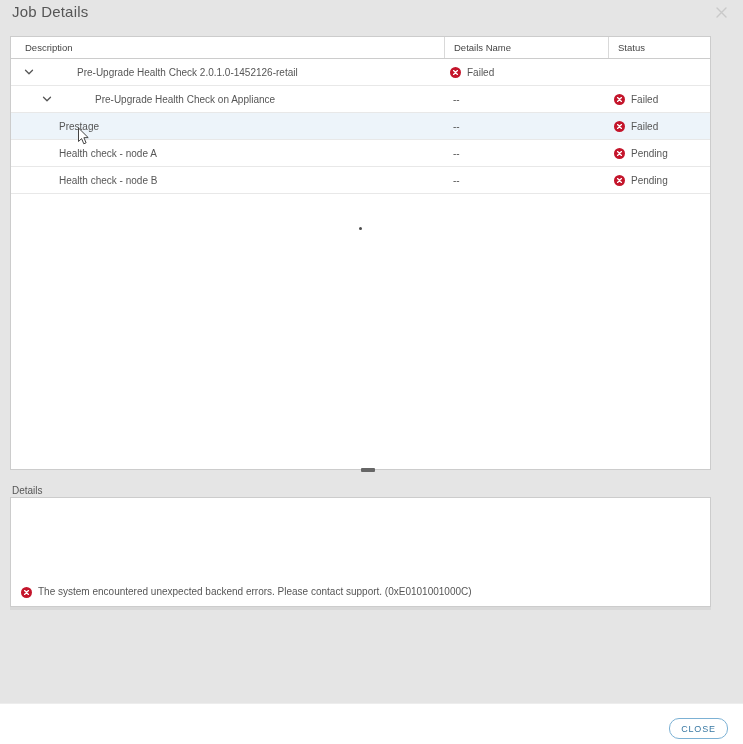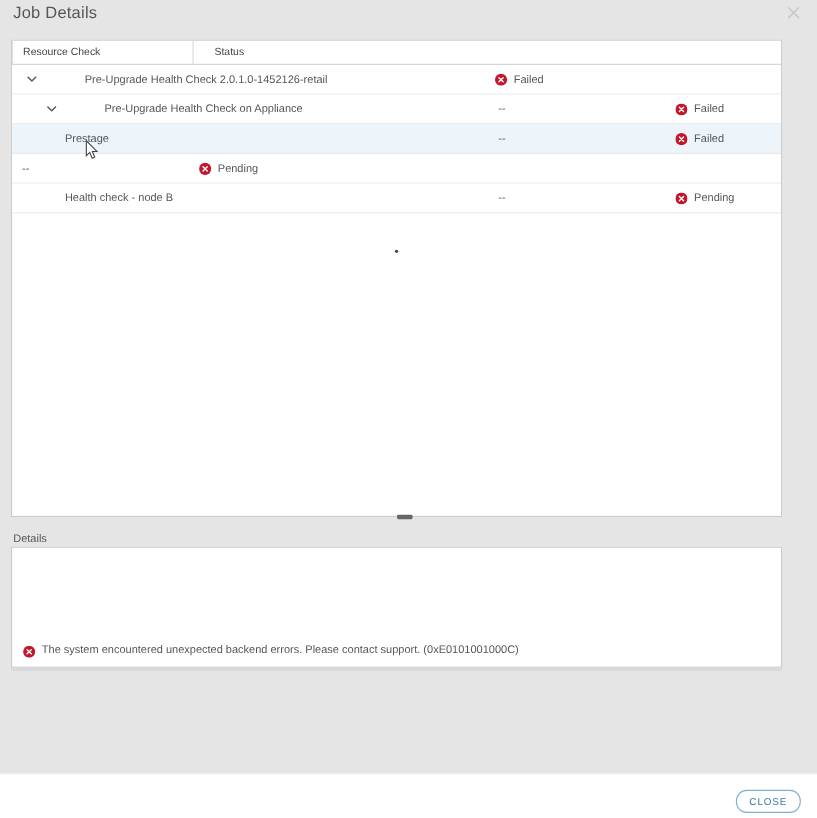--- a/index.html
+++ b/index.html
@@ -28,21 +28,21 @@
     position: absolute; left: 10px; top: 36px; width: 701px; height: 434px;
     border: 1px solid #cccccc; background: #fff; overflow: hidden;
   }
   .dg-header { display: flex; height: 22px; border-bottom: 1px solid #cccccc; }
   .th {
     font-size: 9.5px; color: #454545; font-weight: 500;
     display: flex; align-items: center; cursor: pointer;
   }
   .th-desc   { width: 433px; padding-left: 14px; }
   .th-res    { width: 164px; padding-left: 9px; border-left: 1px solid #d9d9d9; }
-  .th-status { flex: 1;      padding-left: 19px; border-left: 1px solid #d9d9d9; }
+  .th-status { flex: 1;      padding-left: 9px; border-left: 1px solid #d9d9d9; }
 
   .tr {
     display: flex; height: 27px; border-bottom: 1px solid #e8e8e8;
     font-size: 10px; color: #565656; cursor: pointer; background: #fff;
   }
   .tr.selected { background: #edf4fa; }
   .td { display: flex; align-items: center; }
   .td-desc   { width: 433px; overflow: hidden; white-space: nowrap; gap: 40px; }
   .td-res    { width: 164px; padding-left: 9px; }
   .td-status { flex: 1; padding-left: 6px; }
@@ -99,21 +99,22 @@
   <div class="dialog-title">Job Details</div>
 
   <span class="close-icon">
     <svg width="13" height="13" viewBox="0 0 13 13">
       <path d="M2 2 L11 11 M11 2 L2 11" stroke="#c9c9c9" stroke-width="1.4" stroke-linecap="round"></path>
     </svg>
   </span>
 
   <div class="datagrid">
     <div class="dg-header">
-      <div class="th th-res">Resource Check</div>
+      <div class="th th-desc">Description</div>
+      <div class="th th-res">Details Name</div>
       <div class="th th-status">Status</div>
     </div>
     <div id="rows">
   <div class="tr">
     <div class="td td-desc" style="padding-left: 12px;">
       <span class="chevron">
         <svg width="12" height="12" viewBox="0 0 12 12">
           <path d="M2.5 4.2 L6 7.7 L9.5 4.2" fill="none" stroke="#565656" stroke-width="1.3" stroke-linecap="round" stroke-linejoin="round"></path>
         </svg>
       </span>
@@ -162,20 +163,24 @@
         <svg width="11" height="11" viewBox="0 0 12 12">
           <circle cx="6" cy="6" r="6" fill="#c4152b"></circle>
           <path d="M3.9 3.9 L8.1 8.1 M8.1 3.9 L3.9 8.1" stroke="#ffffff" stroke-width="1.4" stroke-linecap="round"></path>
         </svg>
       </span>
       <span>Failed</span>
     </div>
   </div>
 
   <div class="tr">
+    <div class="td td-desc" style="padding-left: 48px;">
+
+      <span class="desc-text">Health check - node A</span>
+    </div>
     <div class="td td-res">--</div>
     <div class="td td-status">
       <span class="err-icon">
         <svg width="11" height="11" viewBox="0 0 12 12">
           <circle cx="6" cy="6" r="6" fill="#c4152b"></circle>
           <path d="M3.9 3.9 L8.1 8.1 M8.1 3.9 L3.9 8.1" stroke="#ffffff" stroke-width="1.4" stroke-linecap="round"></path>
         </svg>
       </span>
       <span>Pending</span>
     </div>

